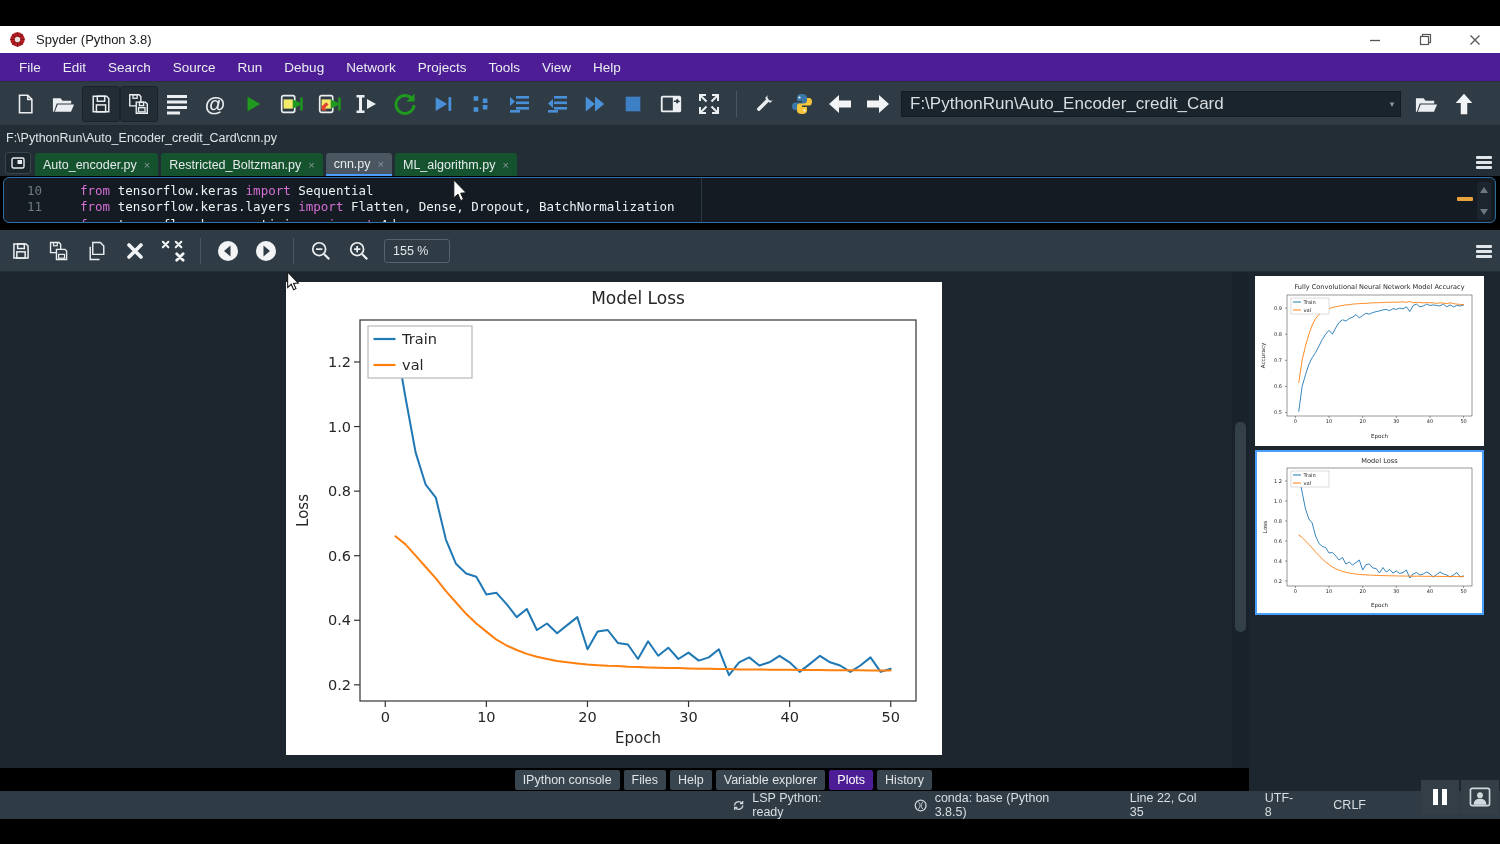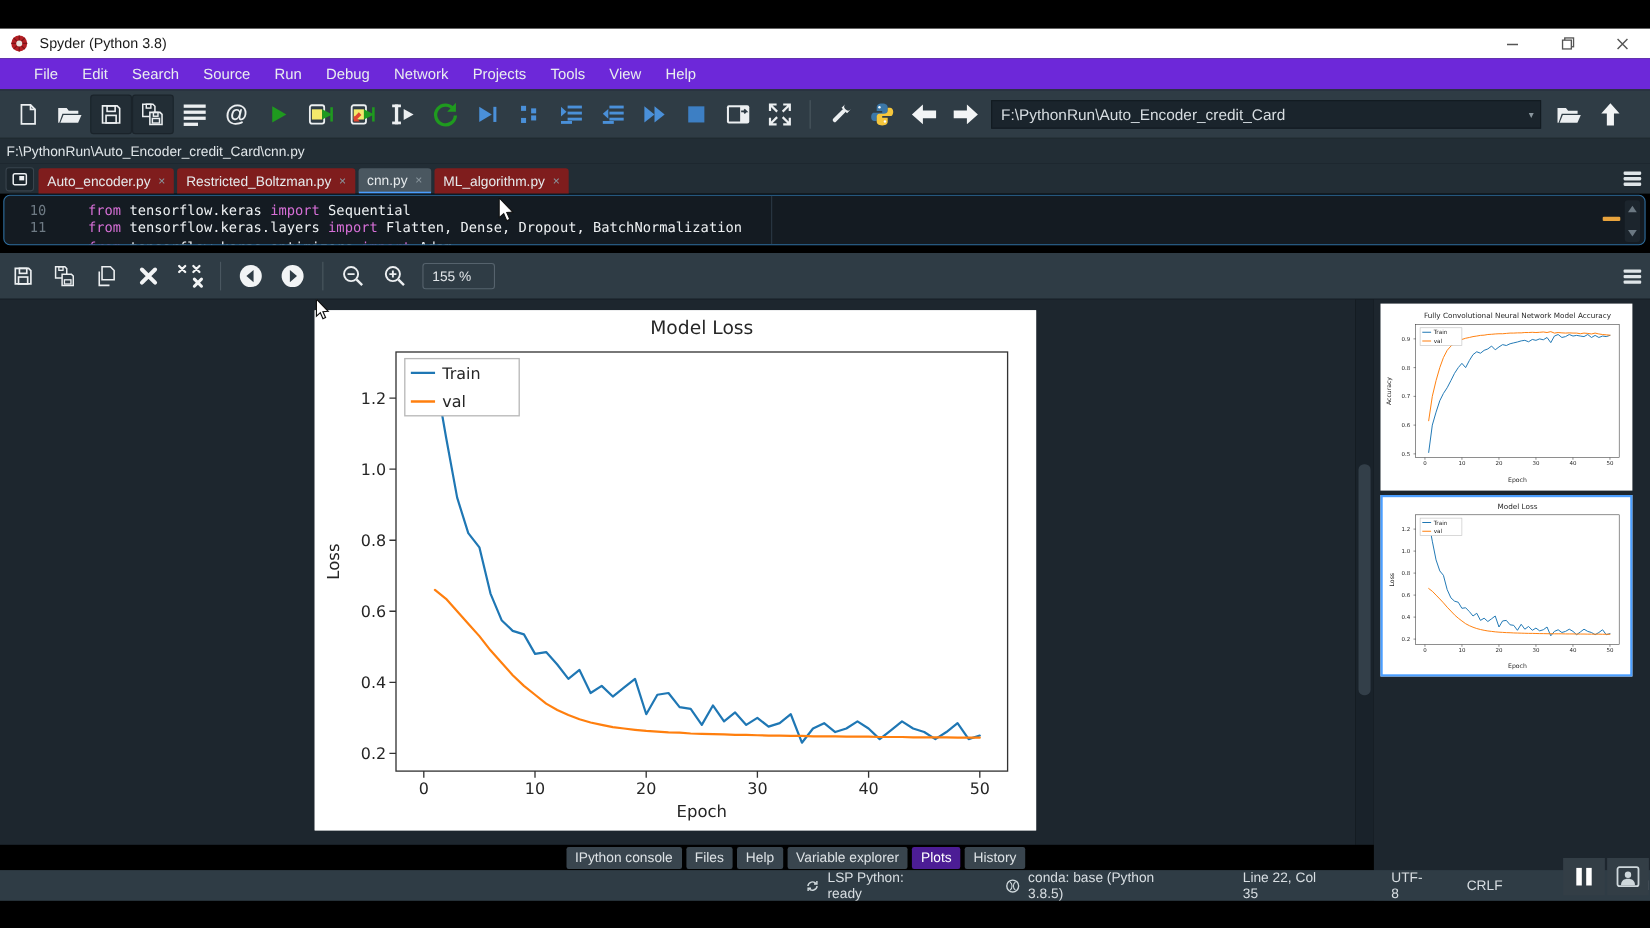--- a/index.html
+++ b/index.html
@@ -7,40 +7,40 @@
   body { font-family:"Liberation Sans", sans-serif; }
   .stage { position:relative; width:1500px; height:844px; background:#000; overflow:hidden; }
 
   
   .titlebar { position:absolute; left:0; top:26px; width:1500px; height:27px; background:#ffffff; display:flex; align-items:center; }
   .titlebar .app-title { font-size:13px; color:#1a1a1a; margin-left:10px; }
   .win-controls { position:absolute; right:0; top:0; height:27px; display:flex; }
   .win-btn { width:50px; height:27px; display:flex; align-items:center; justify-content:center; color:#444; font-size:13px; }
 
   
-  .menubar { position:absolute; left:0; top:53px; width:1500px; height:29px; background:#6d28d9; display:flex; align-items:center; padding-left:20px; border-bottom:1px solid #27323a; }
+  .menubar { position:absolute; left:0; top:53px; width:1500px; height:29px; background:#4c1d95; display:flex; align-items:center; padding-left:8px; border-bottom:1px solid #27323a; }
   .menu-item { color:#e9edef; font-size:13.5px; padding:0 11px; height:100%; display:flex; align-items:center; }
 
   
   .main-toolbar { position:absolute; left:0; top:82px; width:1500px; height:44px; background:#2f3c45; display:flex; align-items:center; padding-left:6px; border-bottom:1px solid #222c33; }
   .tb-btn { width:38px; height:36px; display:flex; align-items:center; justify-content:center; border-radius:3px; flex:0 0 auto; }
   .tb-btn.pressed { background:#222d35; border:1px solid #1a232a; }
   .tb-sep { width:1px; height:26px; background:#4a5760; margin:0 8px; flex:0 0 auto; }
   .path-box { width:500px; height:26px; background:#1a242c; border:1px solid #121b21; color:#d7dde1; font-size:13px; display:flex; align-items:center; margin:0 6px 0 4px; }
-  .path-box input { flex:1; background:transparent; border:none; outline:none; color:#d7dde1; font-size:14px; padding-left:8px; font-family:"Liberation Sans",sans-serif; }
+  .path-box input { flex:1; background:transparent; border:none; outline:none; color:#d7dde1; font-size:17px; padding-left:8px; font-family:"Liberation Sans",sans-serif; }
   .path-caret { width:16px; color:#8a969e; font-size:9px; text-align:center; }
 
   
   .crumb-row { position:absolute; left:0; top:126px; width:1500px; height:23px; background:#222d35; display:flex; align-items:center; }
   .crumb-row span { color:#dfe5e8; font-size:12.5px; margin-left:6px; }
 
   
   .tabbar { position:absolute; left:0; top:149px; width:1500px; height:27px; background:#222d35; display:flex; align-items:flex-end; }
   .tab-browse { width:26px; height:22px; margin:0 4px 2px 5px; background:#1b252c; border:1px solid #39444d; border-radius:3px; display:flex; align-items:center; justify-content:center; }
-  .etab { height:23px; background:#7f1d1d; margin-right:3px; padding:0 8px; display:flex; align-items:center; border-radius:3px 3px 0 0; }
+  .etab { height:23px; background:#14532d; margin-right:3px; padding:0 8px; display:flex; align-items:center; border-radius:3px 3px 0 0; }
   .etab .lbl { color:#e6eaec; font-size:12.5px; }
   .etab .close { color:#8a969e; font-size:11px; margin-left:7px; }
   .etab.active { background:#4a5760; border-bottom:2px solid #4a9eff; }
   .hamburger { position:absolute; right:8px; display:flex; flex-direction:column; gap:2.5px; }
   .hamburger i { display:block; width:16px; height:2.5px; background:#dfe5e8; border-radius:1px; }
 
   
   .editor { position:absolute; left:3px; top:177px; width:1493px; height:46px; background:#141b22; border:1px solid #2f6e9f; border-radius:6px; overflow:hidden; }
   .code-line { position:absolute; left:0; height:16px; display:flex; font-family:"DejaVu Sans Mono", monospace; font-size:12.5px; line-height:16px; white-space:pre; }
   .lnum { width:52px; text-align:right; color:#6e7a84; padding-right:14px; flex:0 0 auto; }

